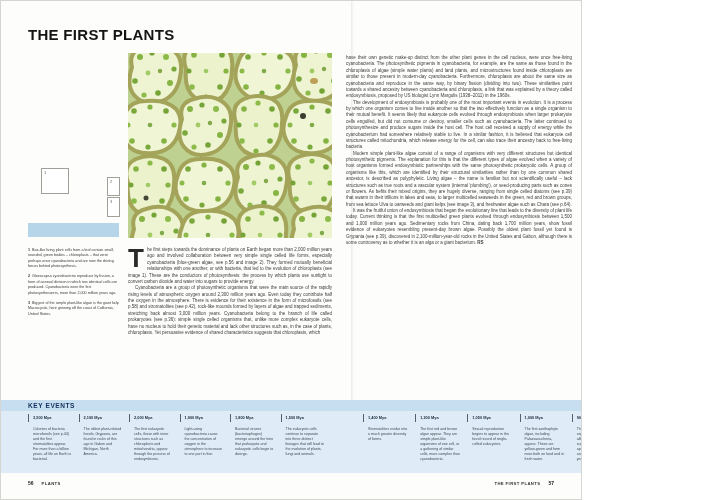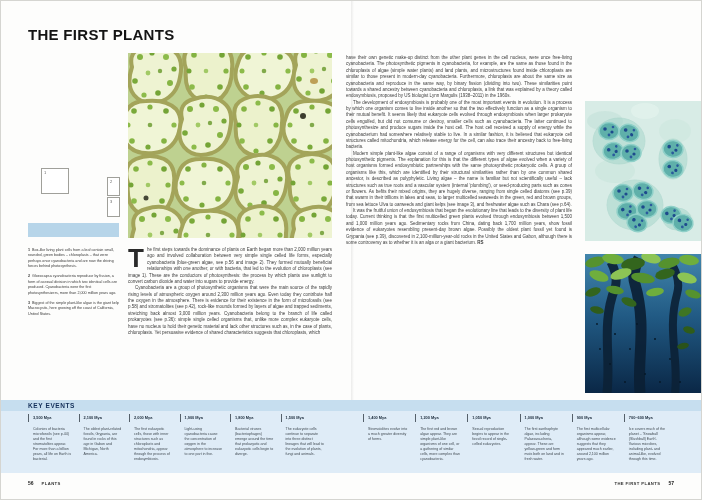--- a/index.html
+++ b/index.html
@@ -1,17 +1,17 @@
 <!DOCTYPE html>
 <html><head>
 <meta charset="utf-8">
 <style>
   * { margin:0; padding:0; box-sizing:border-box; }
   html,body { background:#ffffff; font-family:"Liberation Sans", sans-serif; }
-  .spread { position:relative; width:702px; height:500px; background:#fdfdfc; border:1px solid #d5d5d1; overflow:hidden; }
+  .spread { position:relative; width:582px; height:500px; background:#fdfdfc; border:1px solid #d5d5d1; overflow:hidden; }
   .gutter { position:absolute; left:350px; top:0; width:3px; height:399px;
             background:linear-gradient(to right, rgba(0,0,0,0.07), rgba(0,0,0,0)); }
   .page-title { position:absolute; left:27px; top:25px; font-size:15px; font-weight:bold;
                 color:#141414; letter-spacing:0.3px; }
   .photo { position:absolute; display:block; }
   #leaf  { left:127px; top:52px; }
   #cyano { left:584px; top:100px; }
   #kelp  { left:584px; top:253px; }
   .figbox { position:absolute; border:1px solid #a0a09a; background:#ffffff;
             font-size:4px; color:#666; padding:1px 0 0 2px; }

